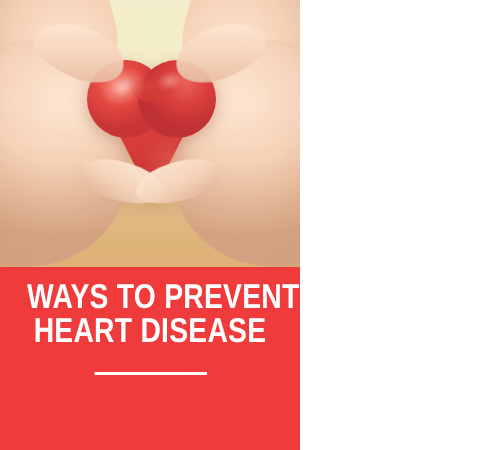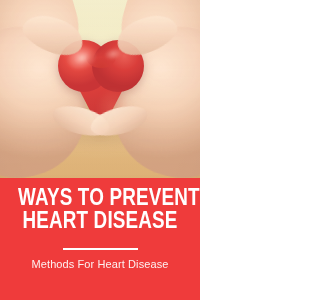--- a/index.html
+++ b/index.html
@@ -399,17 +399,16 @@
   <div class="band">
 
     <div class="title">
       <span class="title-line">WAYS TO PREVENT</span>
       <span class="title-line">HEART DISEASE</span>
     </div>
 
     <div class="divider"></div>
 
     <div class="subtitle">
-      <span class="subtitle-line">Methods For Heart Disease</span>
     </div>
 
   </div>
 </div>
 
 </body></html>

